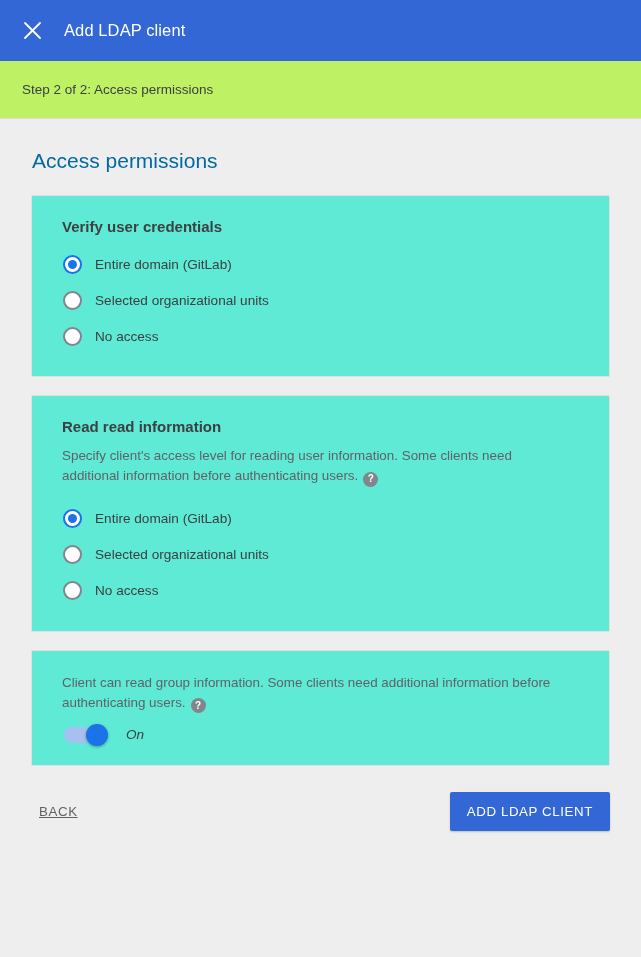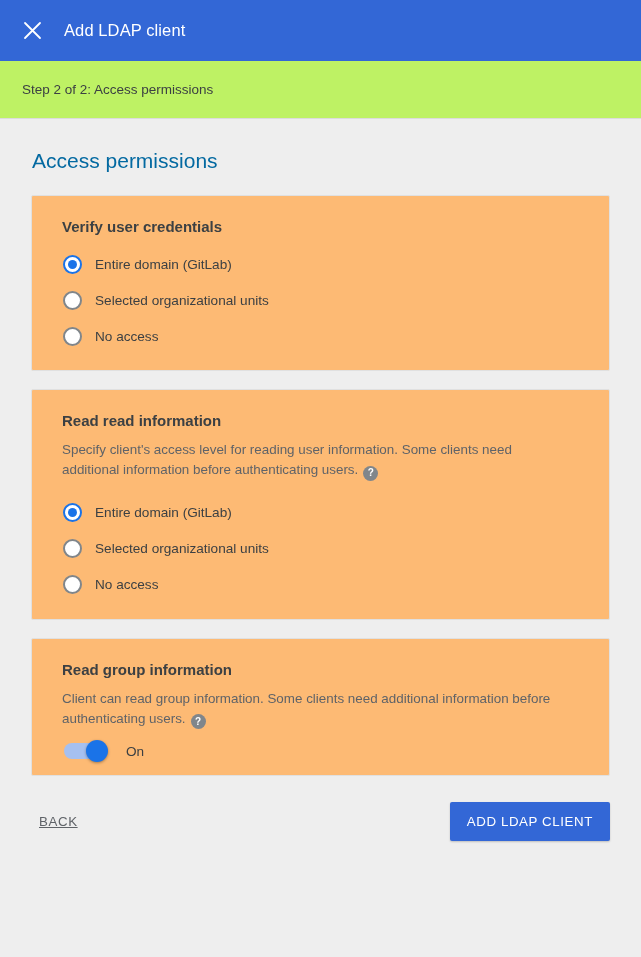--- a/index.html
+++ b/index.html
@@ -62,25 +62,25 @@
     box-sizing: border-box;
   }
   .page-title {
     font-size: 21px;
     color: #0369a1;
     font-weight: 400;
     margin: 30px 0 22px 1px;
   }
 
   .card {
-    background: #fdba74;
+    background: #5eead4;
     border: 1px solid #e0e0e0;
     border-radius: 2px;
     box-sizing: border-box;
-    padding: 22px 30px 16px 30px;
+    padding: 22px 30px 22px 30px;
     margin-bottom: 18px;
   }
   .card-title {
     font-size: 15px;
     font-weight: bold;
     color: #3c4043;
     margin: 0 0 11px 0;
   }
   .card-desc {
     font-size: 13.4px;
@@ -143,22 +143,23 @@
   }
   .radio-label {
     font-size: 13.6px;
     color: #3c4043;
     margin-left: 13px;
   }
 
   
   .toggle-row {
     display: flex;
-    align-items: center;
+    align-items: flex-start;
     margin-top: 14px;
+    font-style: italic;
   }
   .toggle {
     width: 42px;
     height: 16px;
     border-radius: 8px;
     background: #a6c0f0;
     position: relative;
     cursor: pointer;
     flex: 0 0 auto;
     margin-left: 2px;
@@ -259,21 +260,20 @@
       <span class="radio"></span>
       <span class="radio-label">Selected organizational units</span>
     </div>
     <div class="radio-row">
       <span class="radio"></span>
       <span class="radio-label">No access</span>
     </div>
   </div>
 
   <div class="card">
-    <div class="card-title">Read group information</div>
     <div class="card-desc">
       <span>Client can read group information. Some clients need additional information before authenticating users.</span><span class="help-icon">?</span>
     </div>
     <div class="toggle-row">
       <span class="toggle">
         <span class="knob"></span>
       </span>
       <span class="toggle-label">On</span>
     </div>
   </div>

